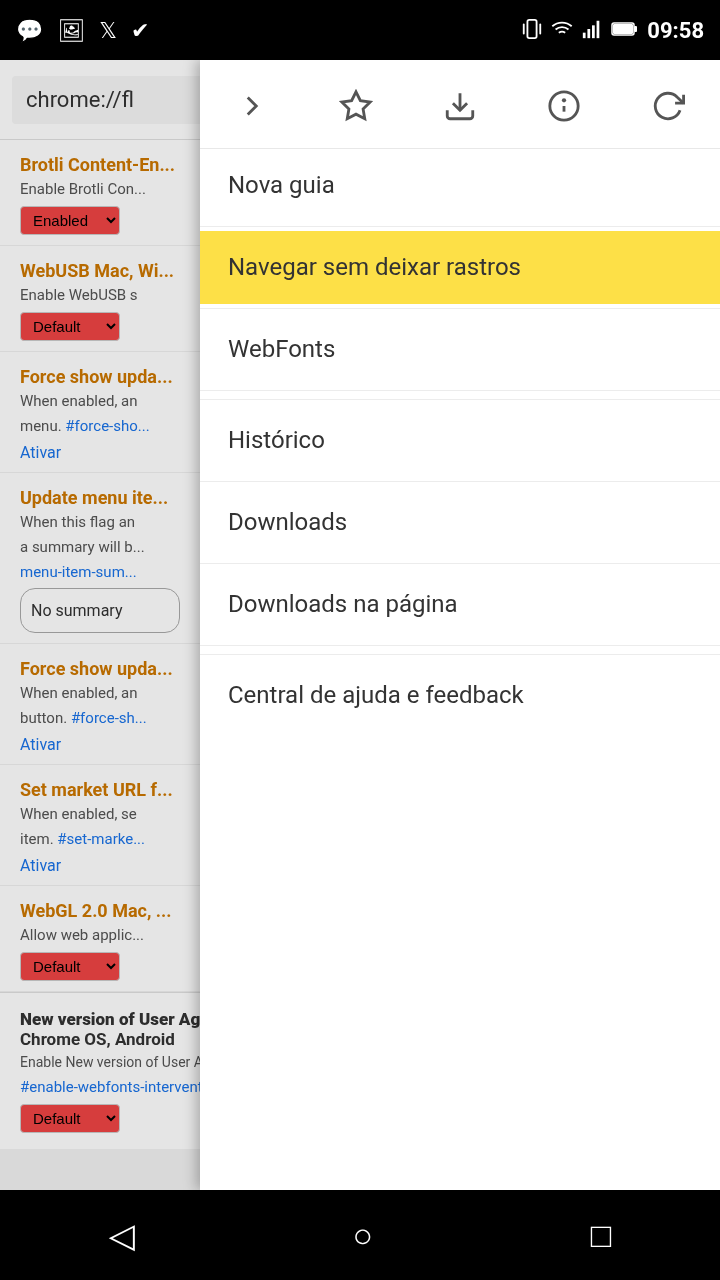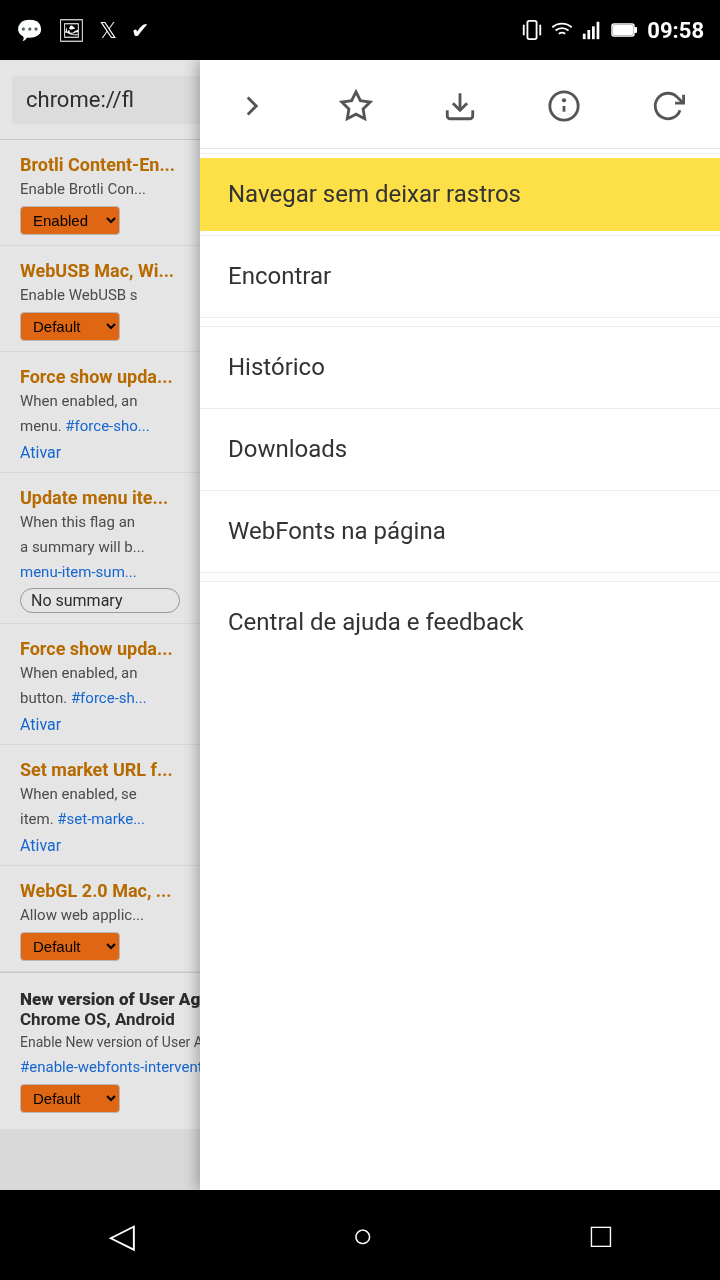--- a/index.html
+++ b/index.html
@@ -24,21 +24,21 @@
       position: relative;
       z-index: 100;
     }
     .status-bar-left {
       display: flex;
       gap: 14px;
       align-items: center;
     }
     .status-bar-right {
       display: flex;
-      align-items: center;
+      align-items: flex-start;
       gap: 8px;
     }
     .status-icon {
       color: #fff;
       font-size: 22px;
     }
     .status-time {
       color: #fff;
       font-size: 22px;
       font-weight: bold;
@@ -106,28 +106,28 @@
     .flag-select-row {
       display: flex;
       align-items: center;
       margin-top: 6px;
     }
     .flag-select {
       border: 1px solid #ccc;
       border-radius: 4px;
       padding: 4px 8px;
       font-size: 15px;
-      background: #f97316;
+      background: #ef4444;
       min-width: 100px;
     }
 
     .no-summary-box {
       border: 1px solid #aaa;
       border-radius: 15px;
-      padding: 2px 10px;
+      padding: 12px 10px;
       display: inline-block;
       font-size: 16px;
       color: #333;
       margin-top: 5px;
       min-width: 160px;
     }
 
     .webfonts-banner {
       background: #fff;
       padding: 16px 20px;
@@ -405,31 +405,32 @@
       </div>
 
       <div class="dropdown-icon-btn">
         <svg viewBox="0 0 24 24" stroke="#555" stroke-width="2" fill="none">
           <polyline points="23 4 23 10 17 10"></polyline>
           <path d="M20.49 15a9 9 0 1 1-2.12-9.36L23 10"></path>
         </svg>
       </div>
     </div>
 
+    <div class="dropdown-menu-item">Nova guia</div>
     <div class="dropdown-divider"></div>
     <div class="dropdown-menu-item highlighted">Navegar sem deixar rastros</div>
     <div class="dropdown-divider"></div>
-    <div class="dropdown-menu-item">Encontrar</div>
+    <div class="dropdown-menu-item">WebFonts</div>
     <div class="dropdown-divider"></div>
     <div class="dropdown-divider"></div>
     <div class="dropdown-menu-item">Histórico</div>
     <div class="dropdown-divider"></div>
     <div class="dropdown-menu-item">Downloads</div>
     <div class="dropdown-divider"></div>
-    <div class="dropdown-menu-item">WebFonts na página</div>
+    <div class="dropdown-menu-item">Downloads na página</div>
     <div class="dropdown-divider"></div>
     <div class="dropdown-divider"></div>
     <div class="dropdown-menu-item">Central de ajuda e feedback</div>
 
   </div>
 </div>
 
 <div class="nav-bar">
   <span class="nav-icon">◁</span>
   <span class="nav-icon">○</span>

